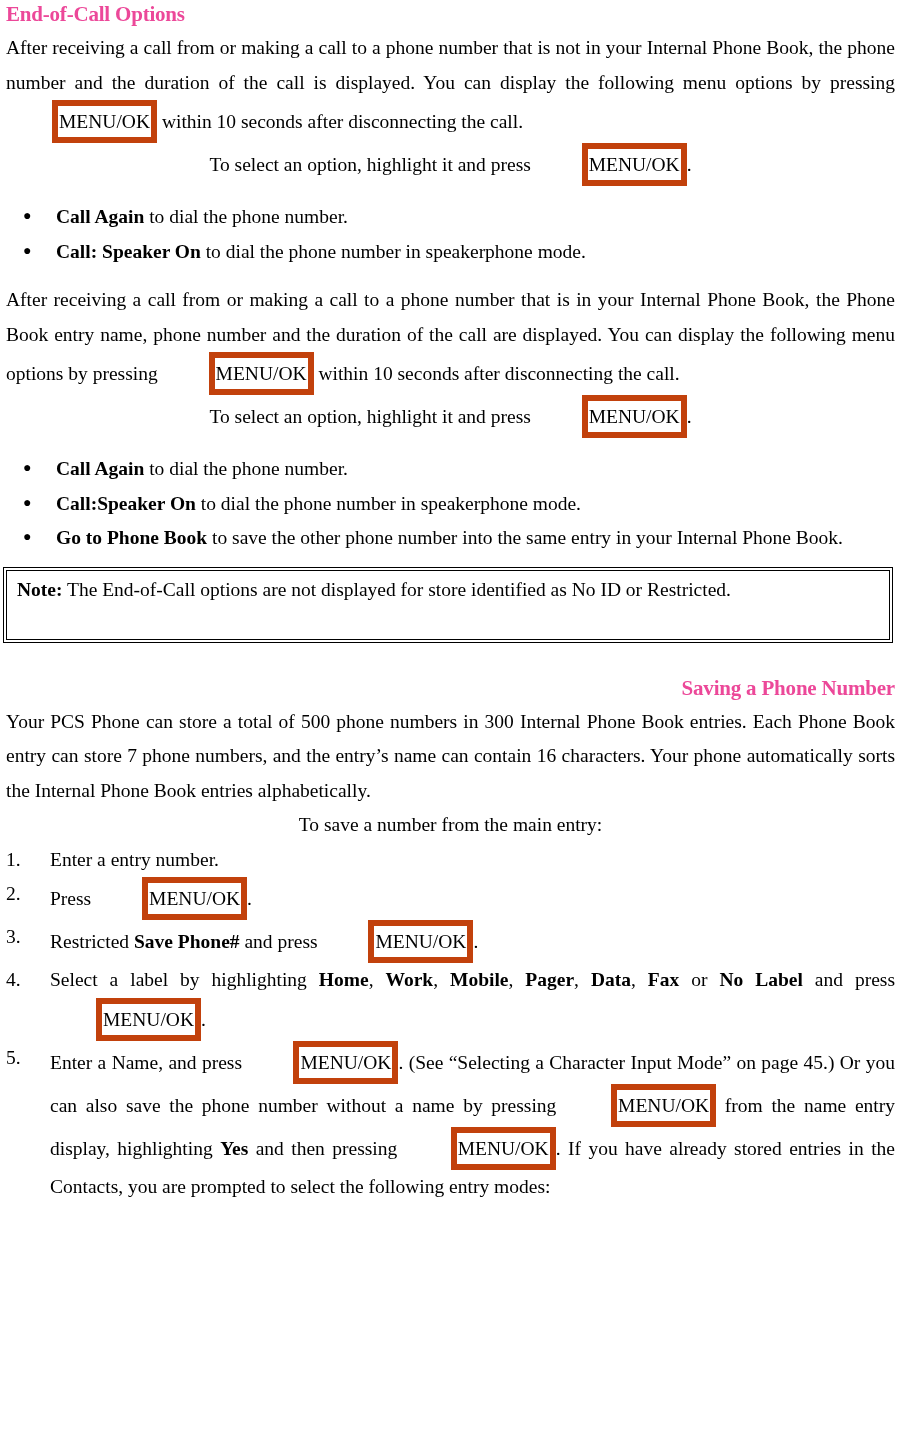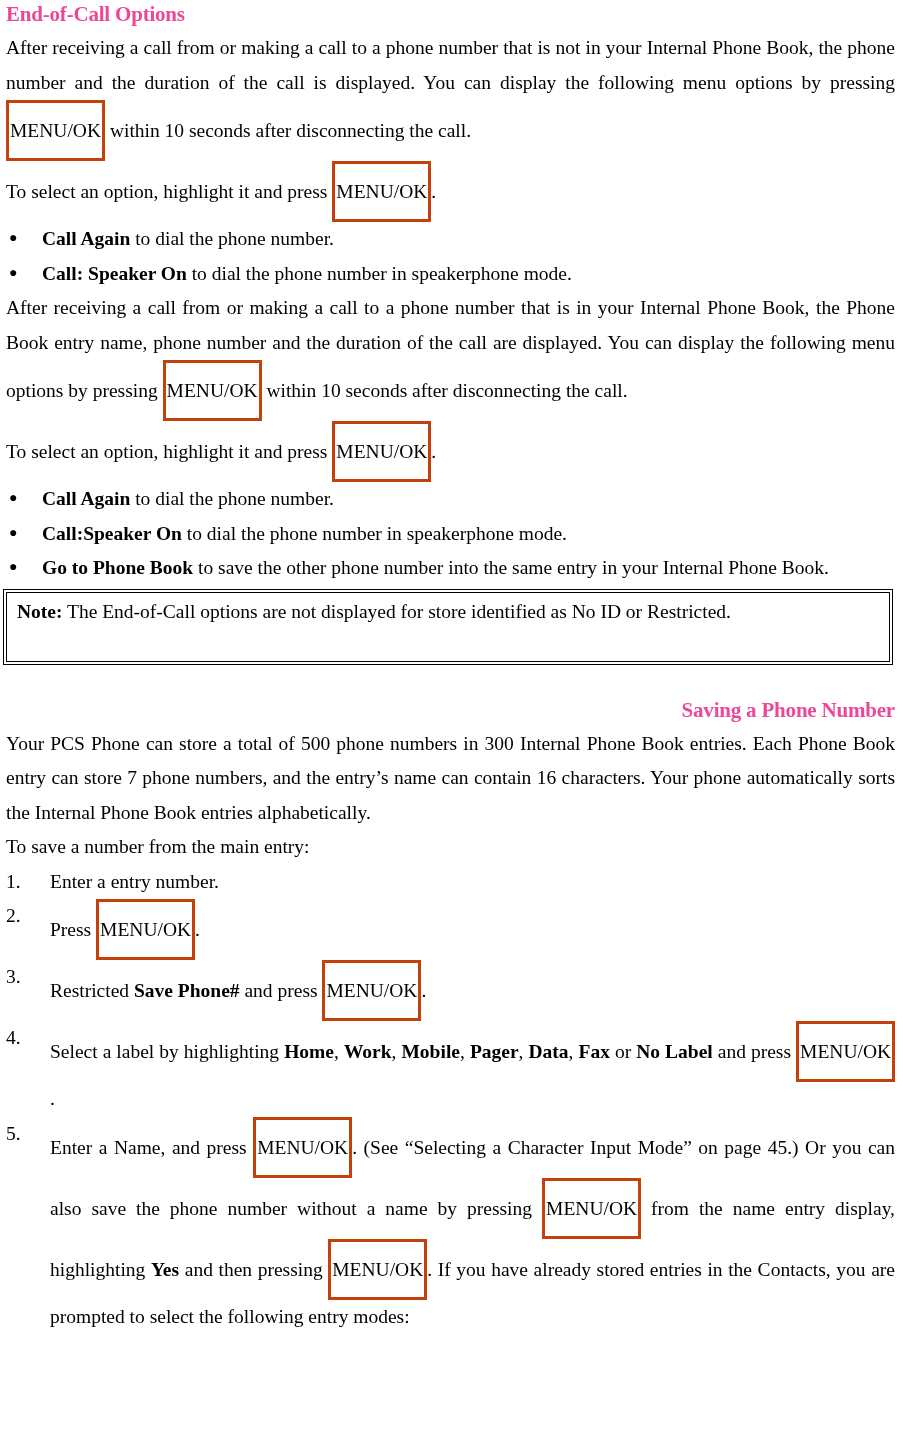--- a/index.html
+++ b/index.html
@@ -45,27 +45,27 @@
 
   
   p.body {
     font-size: 19.5px;
     line-height: 34.5px;
     margin: 0;
     text-align: justify;
     text-justify: inter-word;
   }
   p.body.nojustify {
-    text-align: left;
+    text-align: center;
   }
 
   
   ul.bullets {
     list-style: none;
-    margin: 0;
+    margin: 14px;
     padding: 0;
   }
   ul.bullets > li {
     position: relative;
     padding-left: 36px;
     font-size: 19.5px;
     line-height: 34.5px;
     text-align: justify;
     text-justify: inter-word;
   }
@@ -106,26 +106,27 @@
   ol.steps > li.nojustify {
     text-align: left;
   }
 
   
   .b { font-weight: bold; }
 
   
   .key {
     display: inline-block;
-    border: 3px solid #c2410c;
-    padding: 16px 1px;
+    border: 6px solid #c2410c;
+    padding: 4px 1px;
     line-height: 23px;
     font-size: 19.5px;
     vertical-align: baseline;
     white-space: nowrap;
+    margin-left: 46px;
   }
 
   
   .note-box {
     position: relative;
     box-sizing: border-box;
     border: 1px solid #000000;
     outline: 1px solid #000000;
     outline-offset: 2px;
     margin: 6px 0 0 0;

